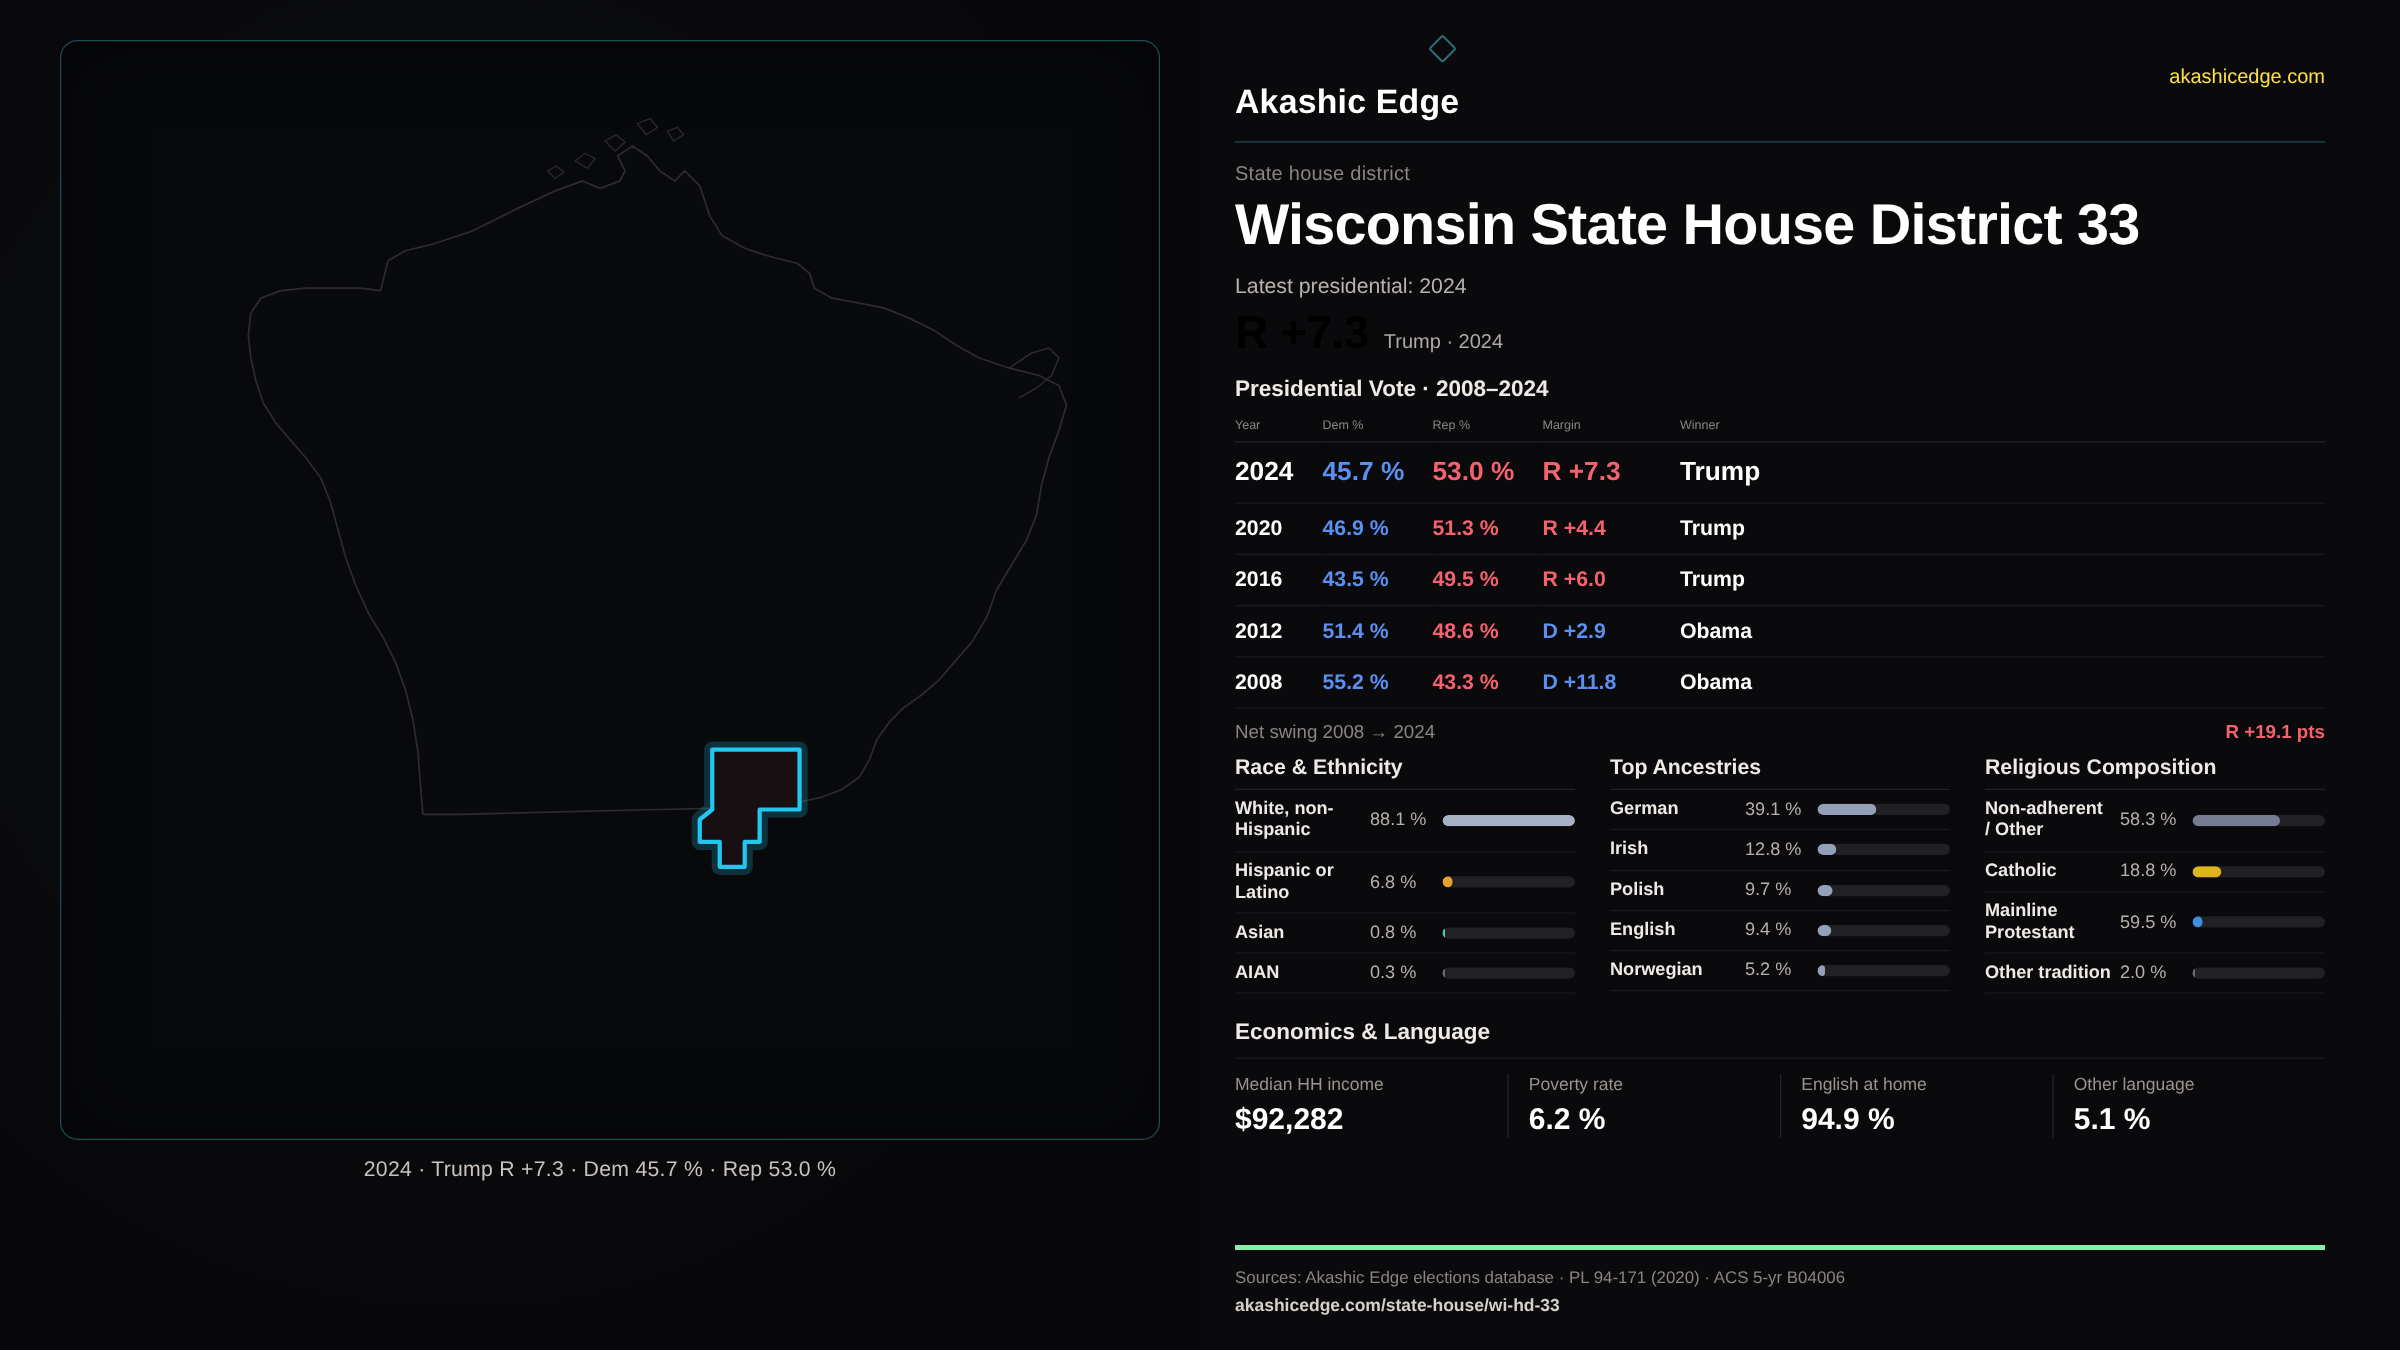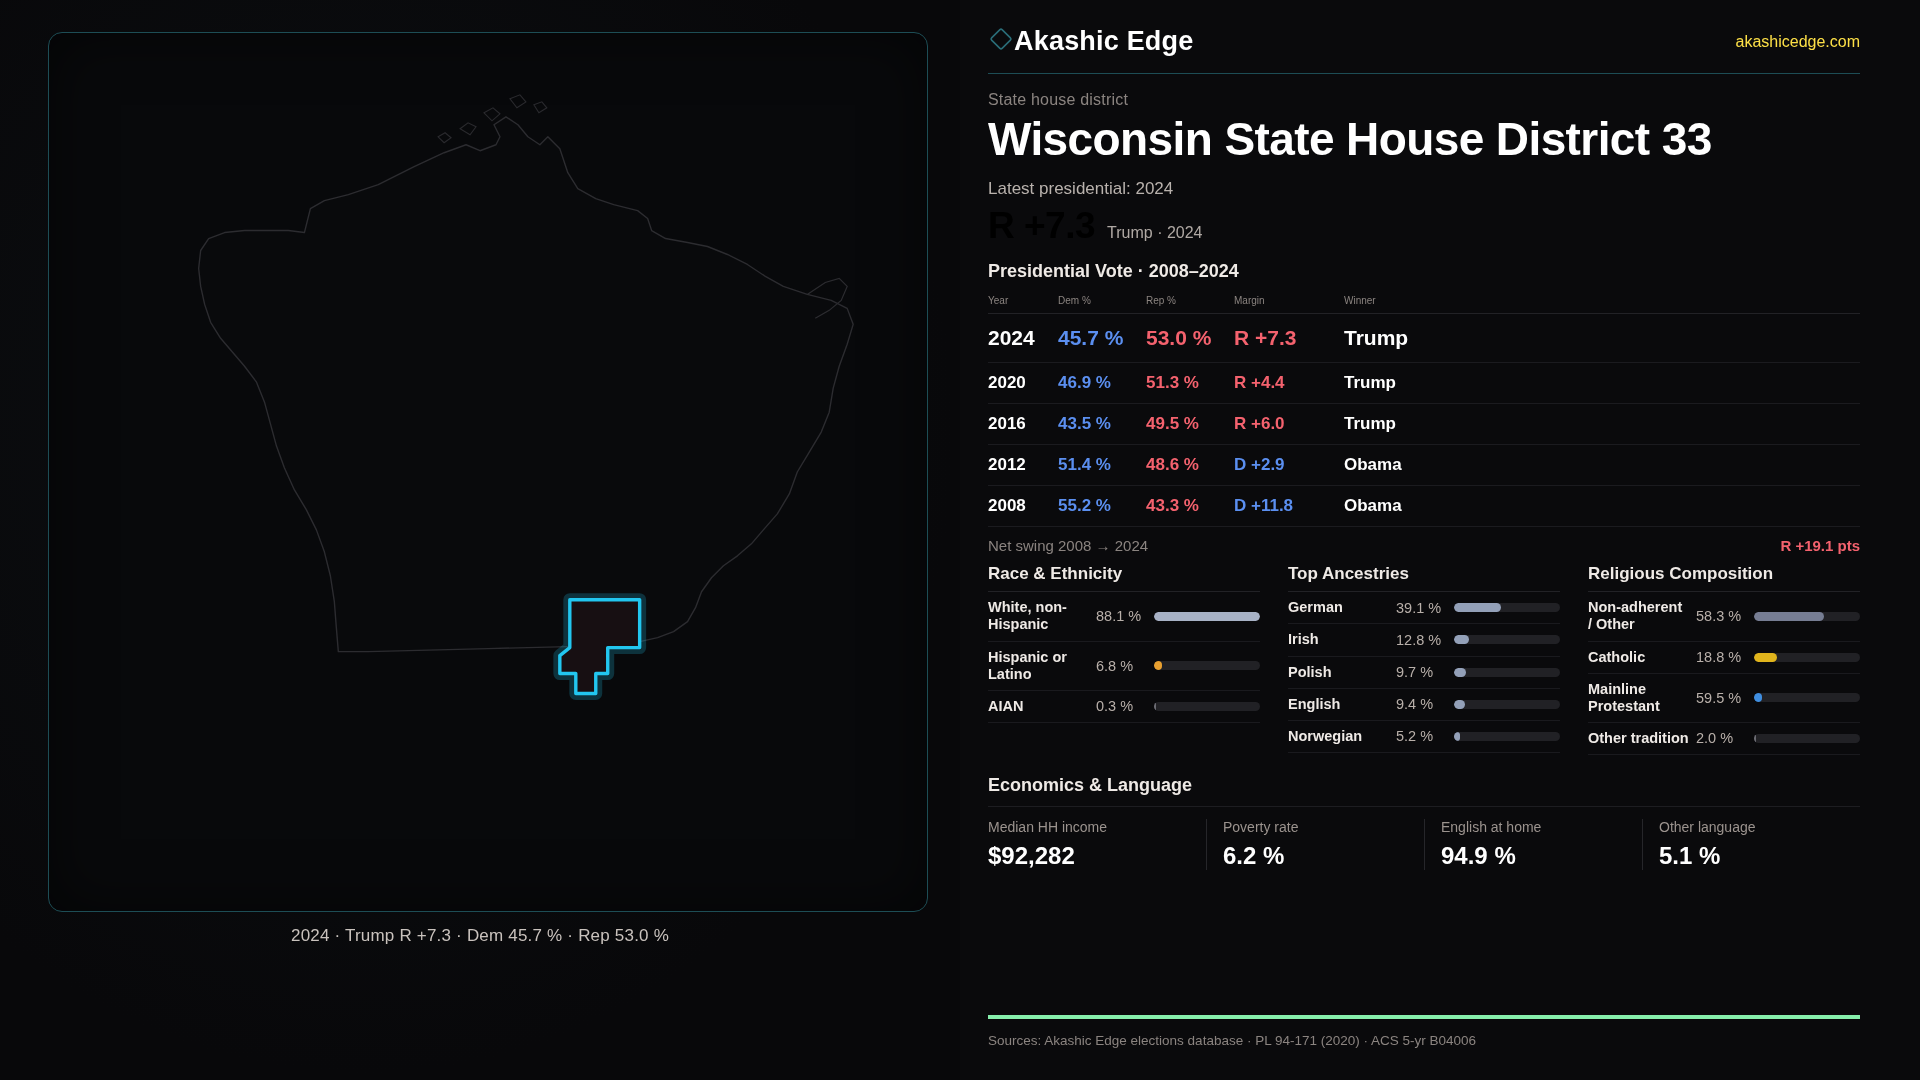--- a/index.html
+++ b/index.html
@@ -43,21 +43,21 @@
     width: 960px; height: 1080px; flex: 0 0 960px;
     position: relative;
     padding: 26px 60px 0 28px;
     background: #0a0a0c;
   }
   .brandbar {
     display: flex; align-items: center; justify-content: space-between;
     padding-bottom: 16px;
     border-bottom: 1px solid #1d4d55;
   }
-  .brand-left { display: flex; align-items: flex-start; gap: 0; }
+  .brand-left { display: flex; align-items: flex-end; gap: 14px; flex-direction: column; }
   .diamond { width: 26px; height: 26px; flex: 0 0 26px; }
   .brand-name {
     font-size: 27px; font-weight: 700; color: #ffffff; letter-spacing: .2px;
   }
   .brand-url { font-size: 16px; color: #fde047; }
 
   .eyebrow {
     margin-top: 17px;
     font-size: 16px; color: #8b8480; letter-spacing: .2px;
   }
@@ -303,20 +303,27 @@
               </div>
             </div>
             <div class="demo-row">
               <div class="demo-name">Hispanic or Latino</div>
               <div class="demo-val">6.8 %</div>
               <div class="demo-bar">
                 <i style="width: 7.7185%; background: rgb(232, 160, 48);"></i>
               </div>
             </div>
             <div class="demo-row">
+              <div class="demo-name">Asian</div>
+              <div class="demo-val">0.8 %</div>
+              <div class="demo-bar">
+                <i style="width: 2.2%; background: rgb(79, 209, 165);"></i>
+              </div>
+            </div>
+            <div class="demo-row">
               <div class="demo-name">AIAN</div>
               <div class="demo-val">0.3 %</div>
               <div class="demo-bar">
                 <i style="width: 2.2%; background: rgb(107, 107, 114);"></i>
               </div>
             </div>
           </div>
       </div>
       <div class="demo-col">
         <h3>Top Ancestries</h3>
@@ -408,16 +415,17 @@
           <div class="econ-value">94.9 %</div>
         </div>
         <div class="econ-cell">
           <div class="econ-label">Other language</div>
           <div class="econ-value">5.1 %</div>
         </div>
       </div>
 
     <div class="footer">
       <div class="srcs">Sources: Akashic Edge elections database · PL 94-171 (2020) · ACS 5-yr B04006</div>
+      <div class="slug">akashicedge.com/state-house/wi-hd-33</div>
     </div>
 
   </div>
 </div>
 
 </body></html>

